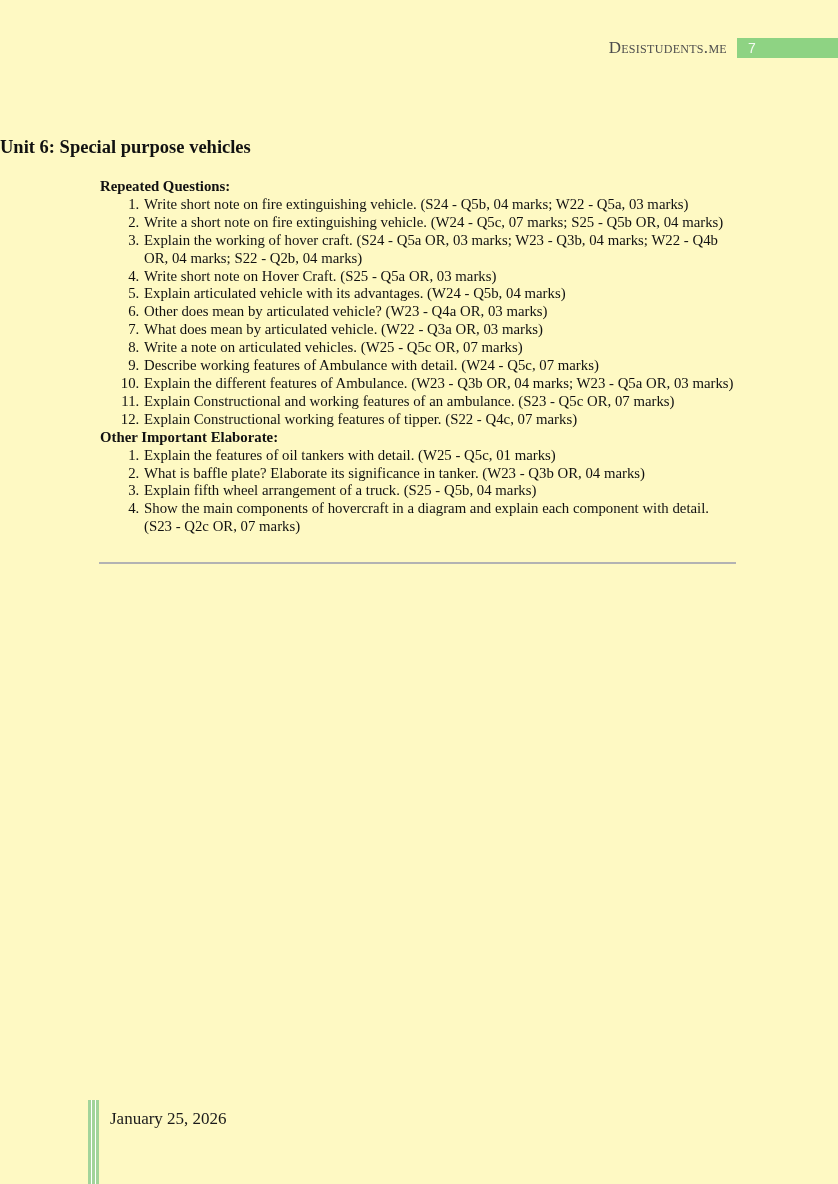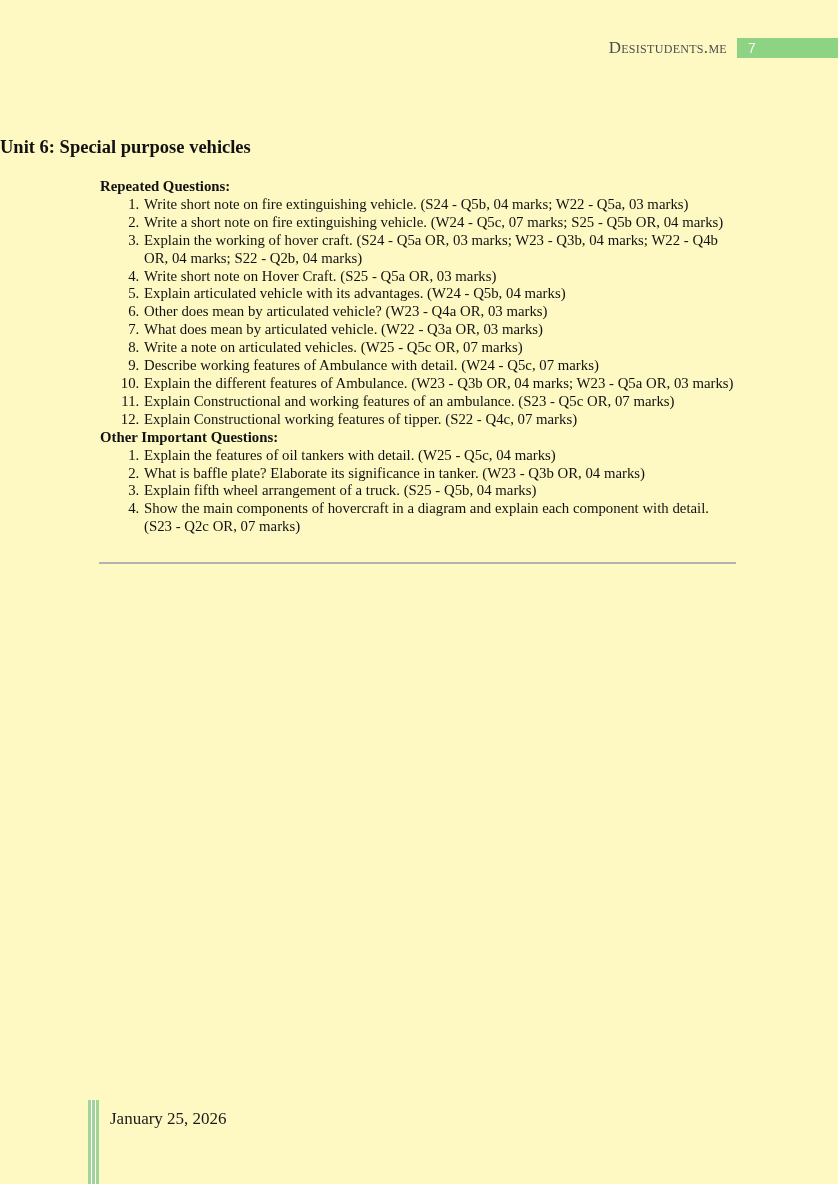--- a/index.html
+++ b/index.html
@@ -153,25 +153,25 @@
       <li>
         <span class="q">Explain Constructional and working features of an ambulance.</span>
         <span class="ref">(S23 - Q5c OR, 07 marks)</span>
       </li>
       <li>
         <span class="q">Explain Constructional working features of tipper.</span>
         <span class="ref">(S22 - Q4c, 07 marks)</span>
       </li>
     </ol>
 
-    <div class="section-heading">Other Important Questions:</div>
+    <div class="section-heading">Other Important Elaborate:</div>
     <ol class="q-list">
       <li>
         <span class="q">Explain the features of oil tankers with detail.</span>
-        <span class="ref">(W25 - Q5c, 04 marks)</span>
+        <span class="ref">(W25 - Q5c, 01 marks)</span>
       </li>
       <li>
         <span class="q">What is baffle plate? Elaborate its significance in tanker.</span>
         <span class="ref">(W23 - Q3b OR, 04 marks)</span>
       </li>
       <li>
         <span class="q">Explain fifth wheel arrangement of a truck.</span>
         <span class="ref">(S25 - Q5b, 04 marks)</span>
       </li>
       <li>

